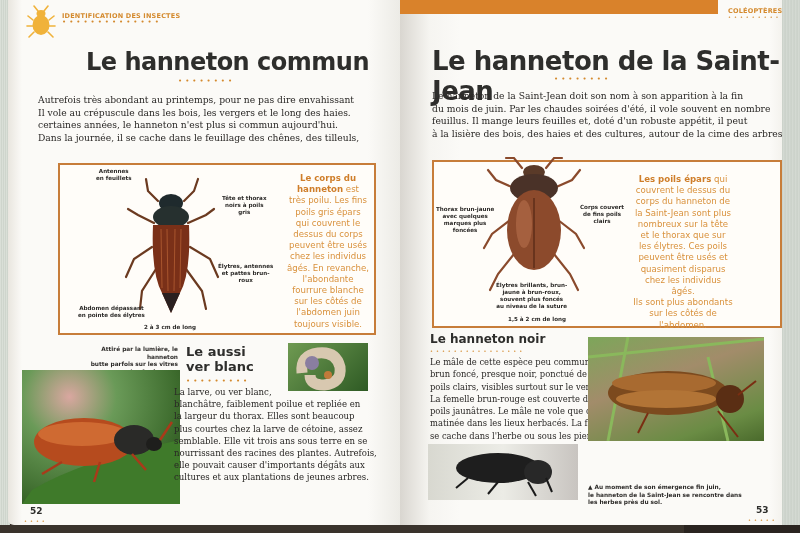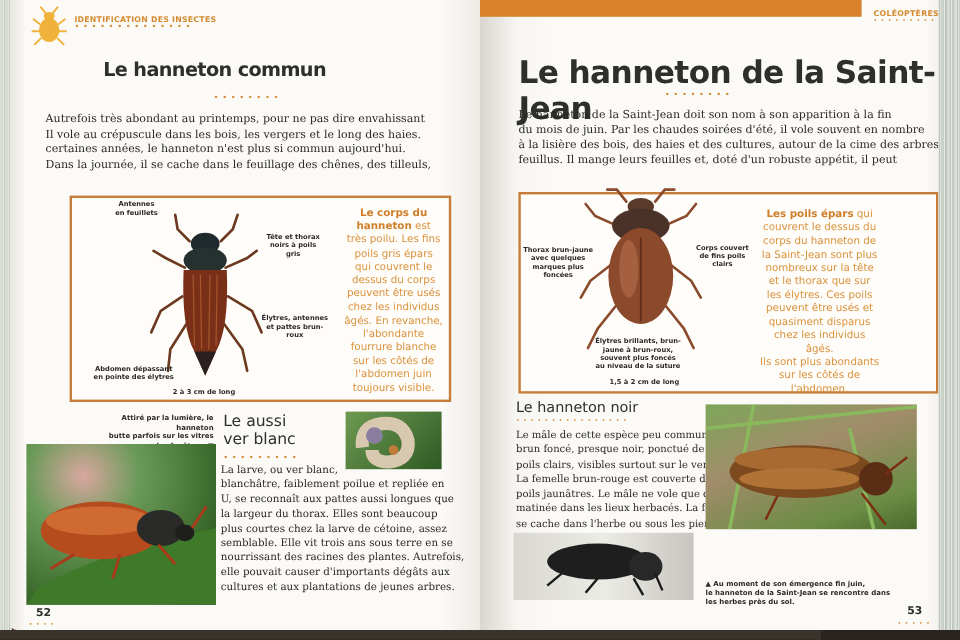--- a/index.html
+++ b/index.html
@@ -16,21 +16,21 @@
     background:repeating-linear-gradient(to right,#dfe3dd 0,#b9c2b8 1px,#eef0ec 2px,#aeb8ae 3px)}
   .orange-band{position:absolute;left:0;top:0;width:318px;height:14px;background:#d9822b;border-radius:0 0 0 0}
   .section-tag{position:absolute;font-family:"DejaVu Sans",sans-serif;font-weight:bold;font-size:6.5px;color:#d48a2e;letter-spacing:0.2px}
   .dots{position:absolute;font-family:"DejaVu Sans",sans-serif;color:#d48a2e;font-size:7px;letter-spacing:3px;line-height:6px}
   .title{position:absolute;font-family:"DejaVu Sans",sans-serif;font-weight:bold;color:#2e2e2c;letter-spacing:-0.5px}
   .body{position:absolute;font-family:"DejaVu Serif",serif;font-size:9.2px;line-height:12.6px;color:#2a2826}
   .box{position:absolute;border:2px solid #c77d3a;border-radius:0;background:#fffdf9}
   .callout{position:absolute;font-family:"DejaVu Sans",sans-serif;font-size:8.6px;line-height:11.2px;color:#d9913c;text-align:center}
   .callout b{font-weight:bold;color:#cf7e2a}
   .label{position:absolute;font-family:"DejaVu Sans",sans-serif;font-size:5.6px;line-height:7px;color:#2c2a28;text-align:center;font-weight:bold}
-  .subhead{position:absolute;font-family:"DejaVu Sans",sans-serif;font-weight:normal;color:#2e2e2c}
+  .subhead{position:absolute;font-family:"DejaVu Sans",sans-serif;font-weight:bold;color:#2e2e2c}
   .caption{position:absolute;font-family:"DejaVu Sans",sans-serif;font-size:5.8px;line-height:7.6px;color:#2c2a28;font-weight:bold}
   .pagenum{position:absolute;font-family:"DejaVu Sans",sans-serif;font-weight:bold;font-size:9px;color:#2e2e2c}
   .photo{position:absolute;overflow:hidden}
   svg{display:block}
 </style>
 </head>
 <body>
 
 <div class="spread">
   <div class="edge-left"></div>
@@ -48,21 +48,21 @@
           <line x1="7" y1="21" x2="1" y2="21"></line>
             <line x1="23" y1="21" x2="29" y2="21"></line>
           <line x1="8" y1="27" x2="3" y2="32"></line>
             <line x1="22" y1="27" x2="27" y2="32"></line>
         </g>
       </svg>
     </div>
     <div class="section-tag" style="left:54px;top:12px">IDENTIFICATION DES INSECTES</div>
     <div class="dots" style="left:54px;top:19px">••••••••••••••</div>
 
-    <div class="title" style="left:78px;top:48px;font-size:16px">Le hanneton commun</div>
+    <div class="title" style="left:78px;top:48px;font-size:24px">Le hanneton commun</div>
     <div class="dots" style="left:170px;top:78px">••••••••</div>
 
     <div class="body" style="left:30px;top:94px">
       <div>Autrefois très abondant au printemps, pour ne pas dire envahissant</div>
       <div>Il vole au crépuscule dans les bois, les vergers et le long des haies.</div>
       <div>certaines années, le hanneton n'est plus si commun aujourd'hui.</div>
       <div>Dans la journée, il se cache dans le feuillage des chênes, des tilleuls,</div>
     </div>
 
     <div class="box" style="left:50px;top:163px;width:318px;height:172px">
@@ -155,24 +155,23 @@
     </div>
     <div class="dots" style="left:178px;top:378px">•••••••••</div>
     <div class="photo" style="left:280px;top:343px;width:80px;height:48px;background:linear-gradient(135deg,#6f9a52,#2e5a24)">
       <svg width="80" height="48" viewBox="0 0 80 48">
         <path d="M14 30 Q12 12 30 10 Q48 8 52 24 Q54 40 36 42 Q22 42 22 32" fill="none" stroke="#d8c8b0" stroke-width="11"></path>
         <circle cx="24" cy="20" r="7" fill="#8a7ea0"></circle>
         <circle cx="40" cy="32" r="4" fill="#c07a3a"></circle>
       </svg>
     </div>
 
-    <div class="body" style="left:176px;top:386px;font-size:8.6px;line-height:12.2px">
+    <div class="body" style="left:166px;top:386px;font-size:8.6px;line-height:12.2px">
       <div>La larve, ou ver blanc,</div>
       <div>blanchâtre, faiblement poilue et repliée en</div>
-      <div>U, se reconnaît aux pattes aussi longues que</div>
       <div>la largeur du thorax. Elles sont beaucoup</div>
       <div>plus courtes chez la larve de cétoine, assez</div>
       <div>semblable. Elle vit trois ans sous terre en se</div>
       <div>nourrissant des racines des plantes. Autrefois,</div>
       <div>elle pouvait causer d'importants dégâts aux</div>
       <div>cultures et aux plantations de jeunes arbres.</div>
     </div>
 
     <div class="pagenum" style="left:22px;top:506px">52</div>
     <div class="dots" style="left:16px;top:518px;font-size:5px">••••</div>
@@ -182,22 +181,22 @@
     <div class="orange-band"></div>
     <div class="section-tag" style="left:328px;top:7px">COLÉOPTÈRES</div>
     <div class="dots" style="left:328px;top:14px;font-size:5px">••••••••••</div>
 
     <div class="title" style="left:32px;top:46px;font-size:26px">Le hanneton de la Saint-Jean</div>
     <div class="dots" style="left:154px;top:76px">••••••••</div>
 
     <div class="body" style="left:32px;top:90px">
       <div>Le hanneton de la Saint-Jean doit son nom à son apparition à la fin</div>
       <div>du mois de juin. Par les chaudes soirées d'été, il vole souvent en nombre</div>
+      <div>feuillus. Il mange leurs feuilles et, doté d'un robuste appétit, il peut</div>
       <div>à la lisière des bois, des haies et des cultures, autour de la cime des arbres</div>
-      <div>feuillus. Il mange leurs feuilles et, doté d'un robuste appétit, il peut</div>
     </div>
 
     <div class="box" style="left:32px;top:160px;width:350px;height:168px">
       <div style="position:absolute;left:40px;top:-8px">
         <svg width="120" height="150" viewBox="0 0 120 150">
           <g stroke="#8a4a2c" stroke-width="2.2" fill="none" stroke-linecap="round">
             <path d="M48 14 L40 4 L32 4"></path>
               <path d="M72 14 L80 4 L88 4"></path>
             <path d="M40 34 L22 26 L14 16"></path>
               <path d="M80 34 L98 26 L106 16"></path>

